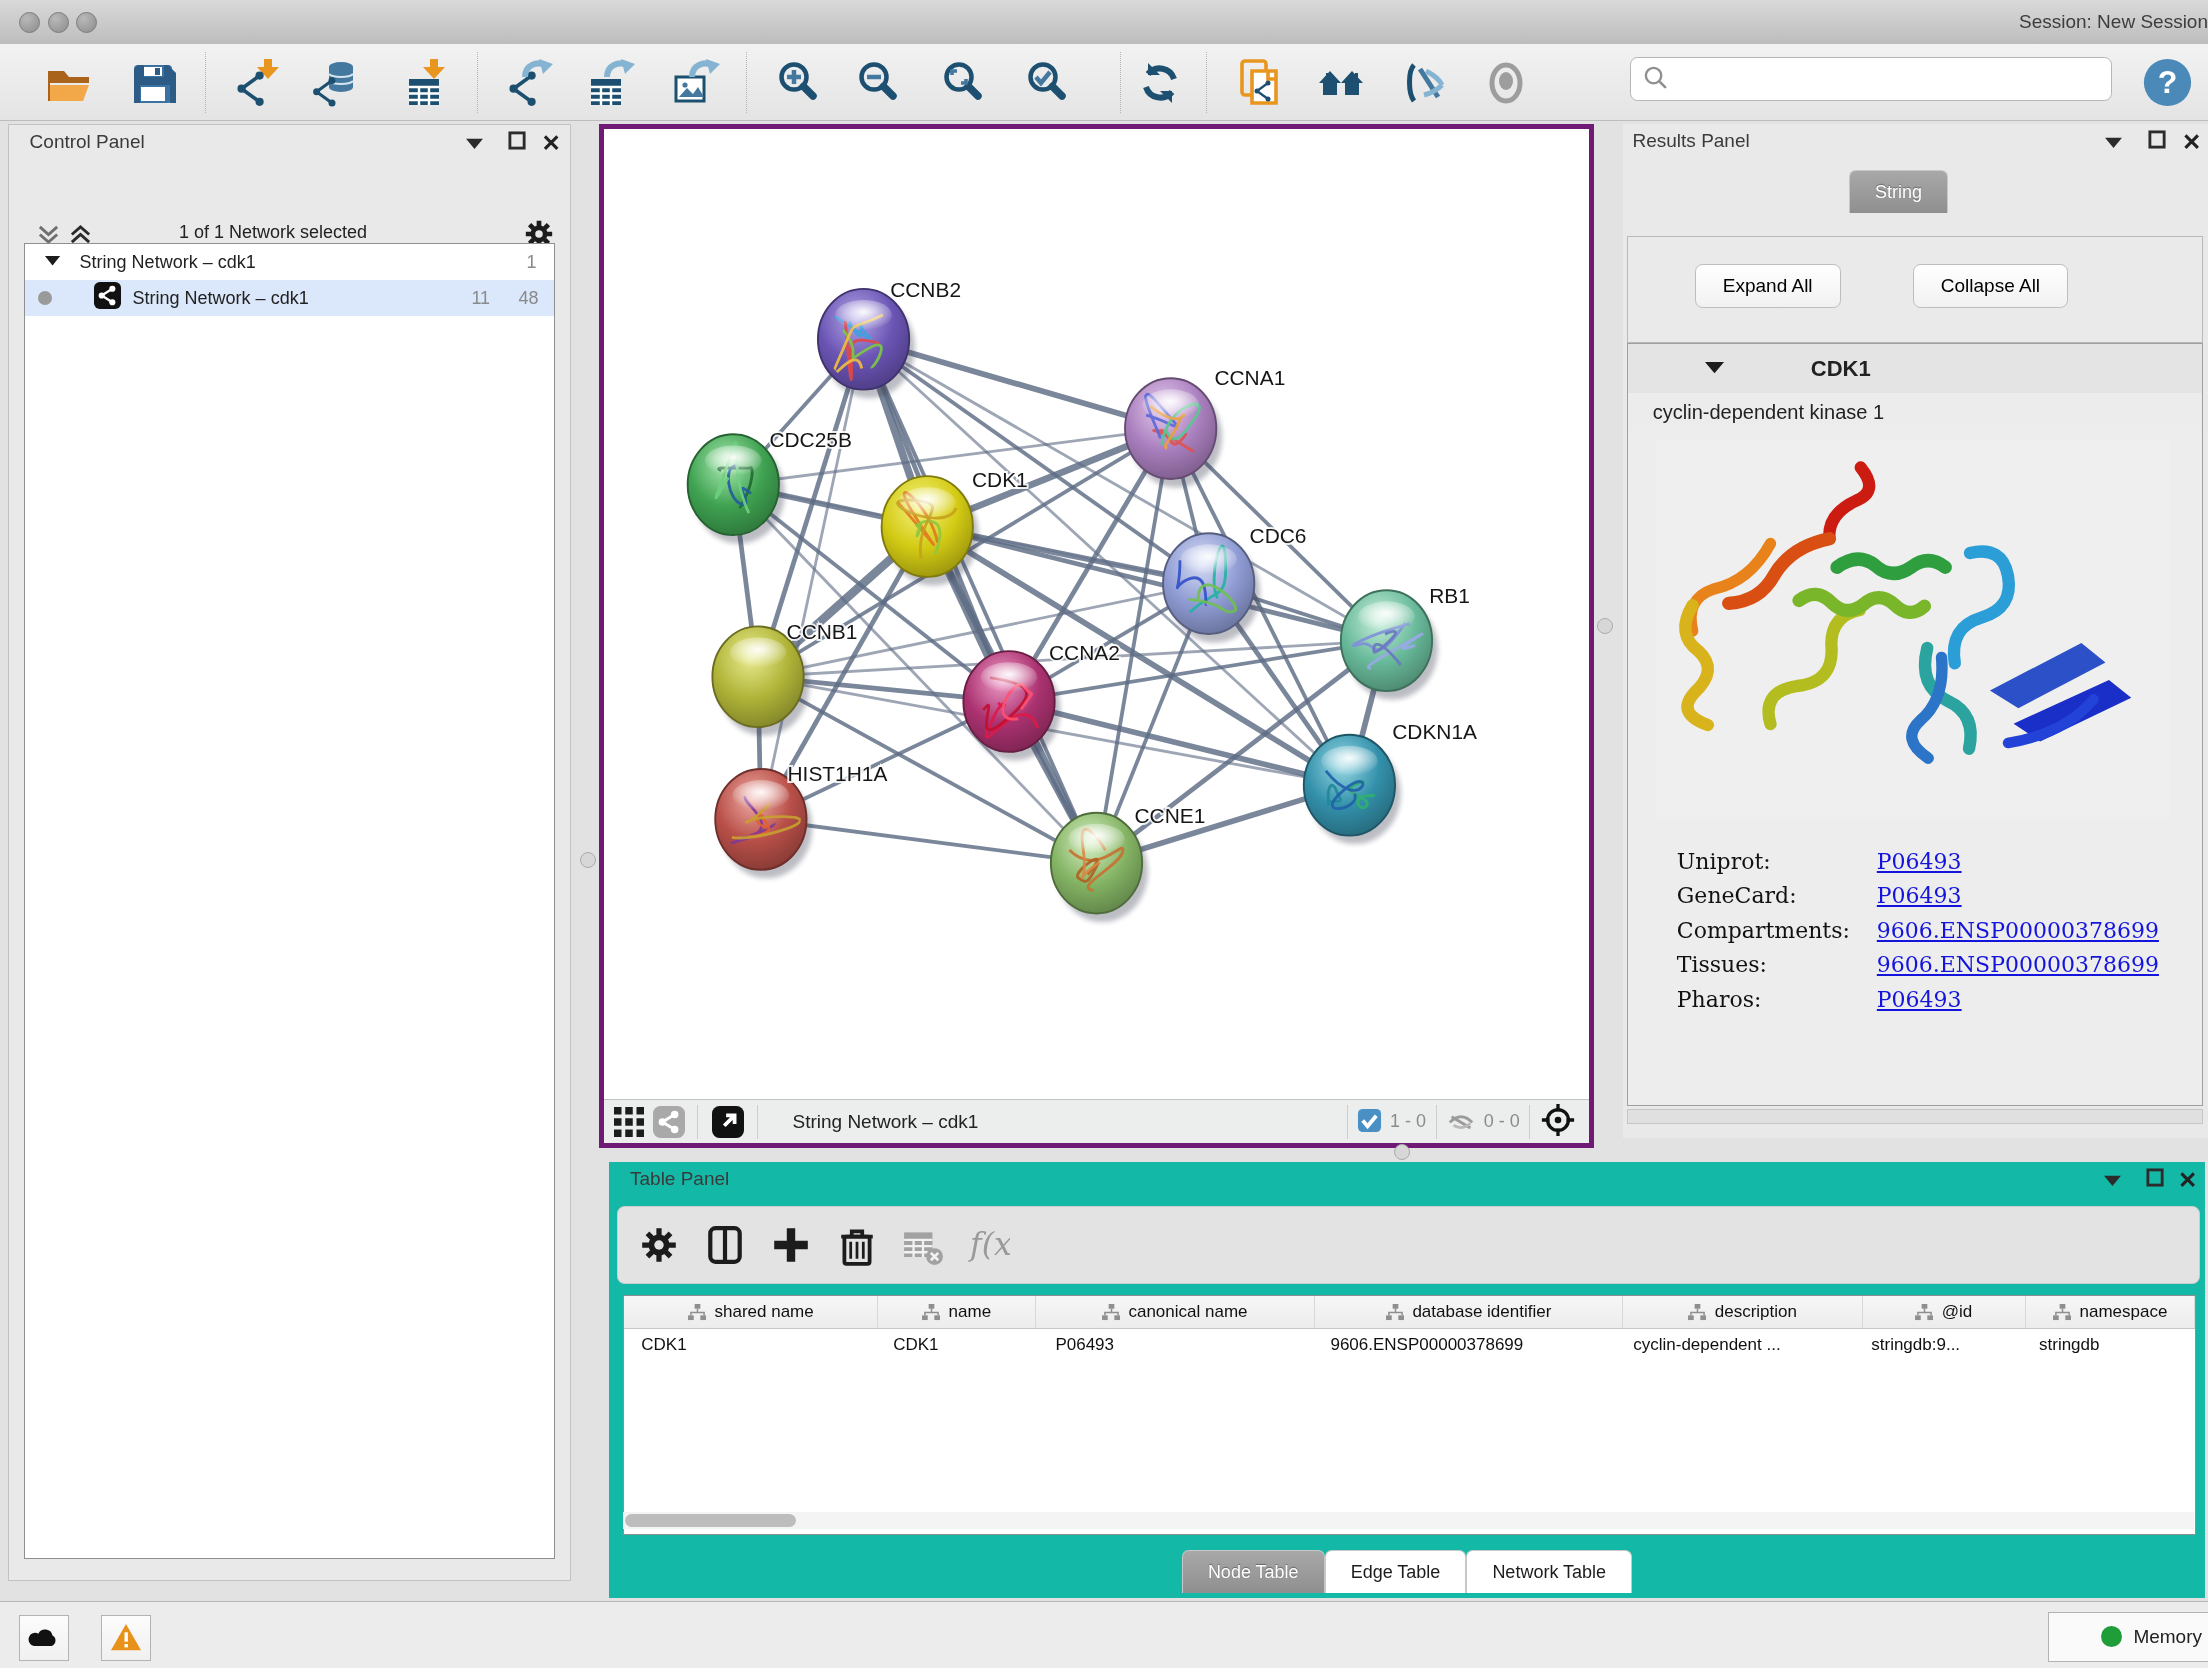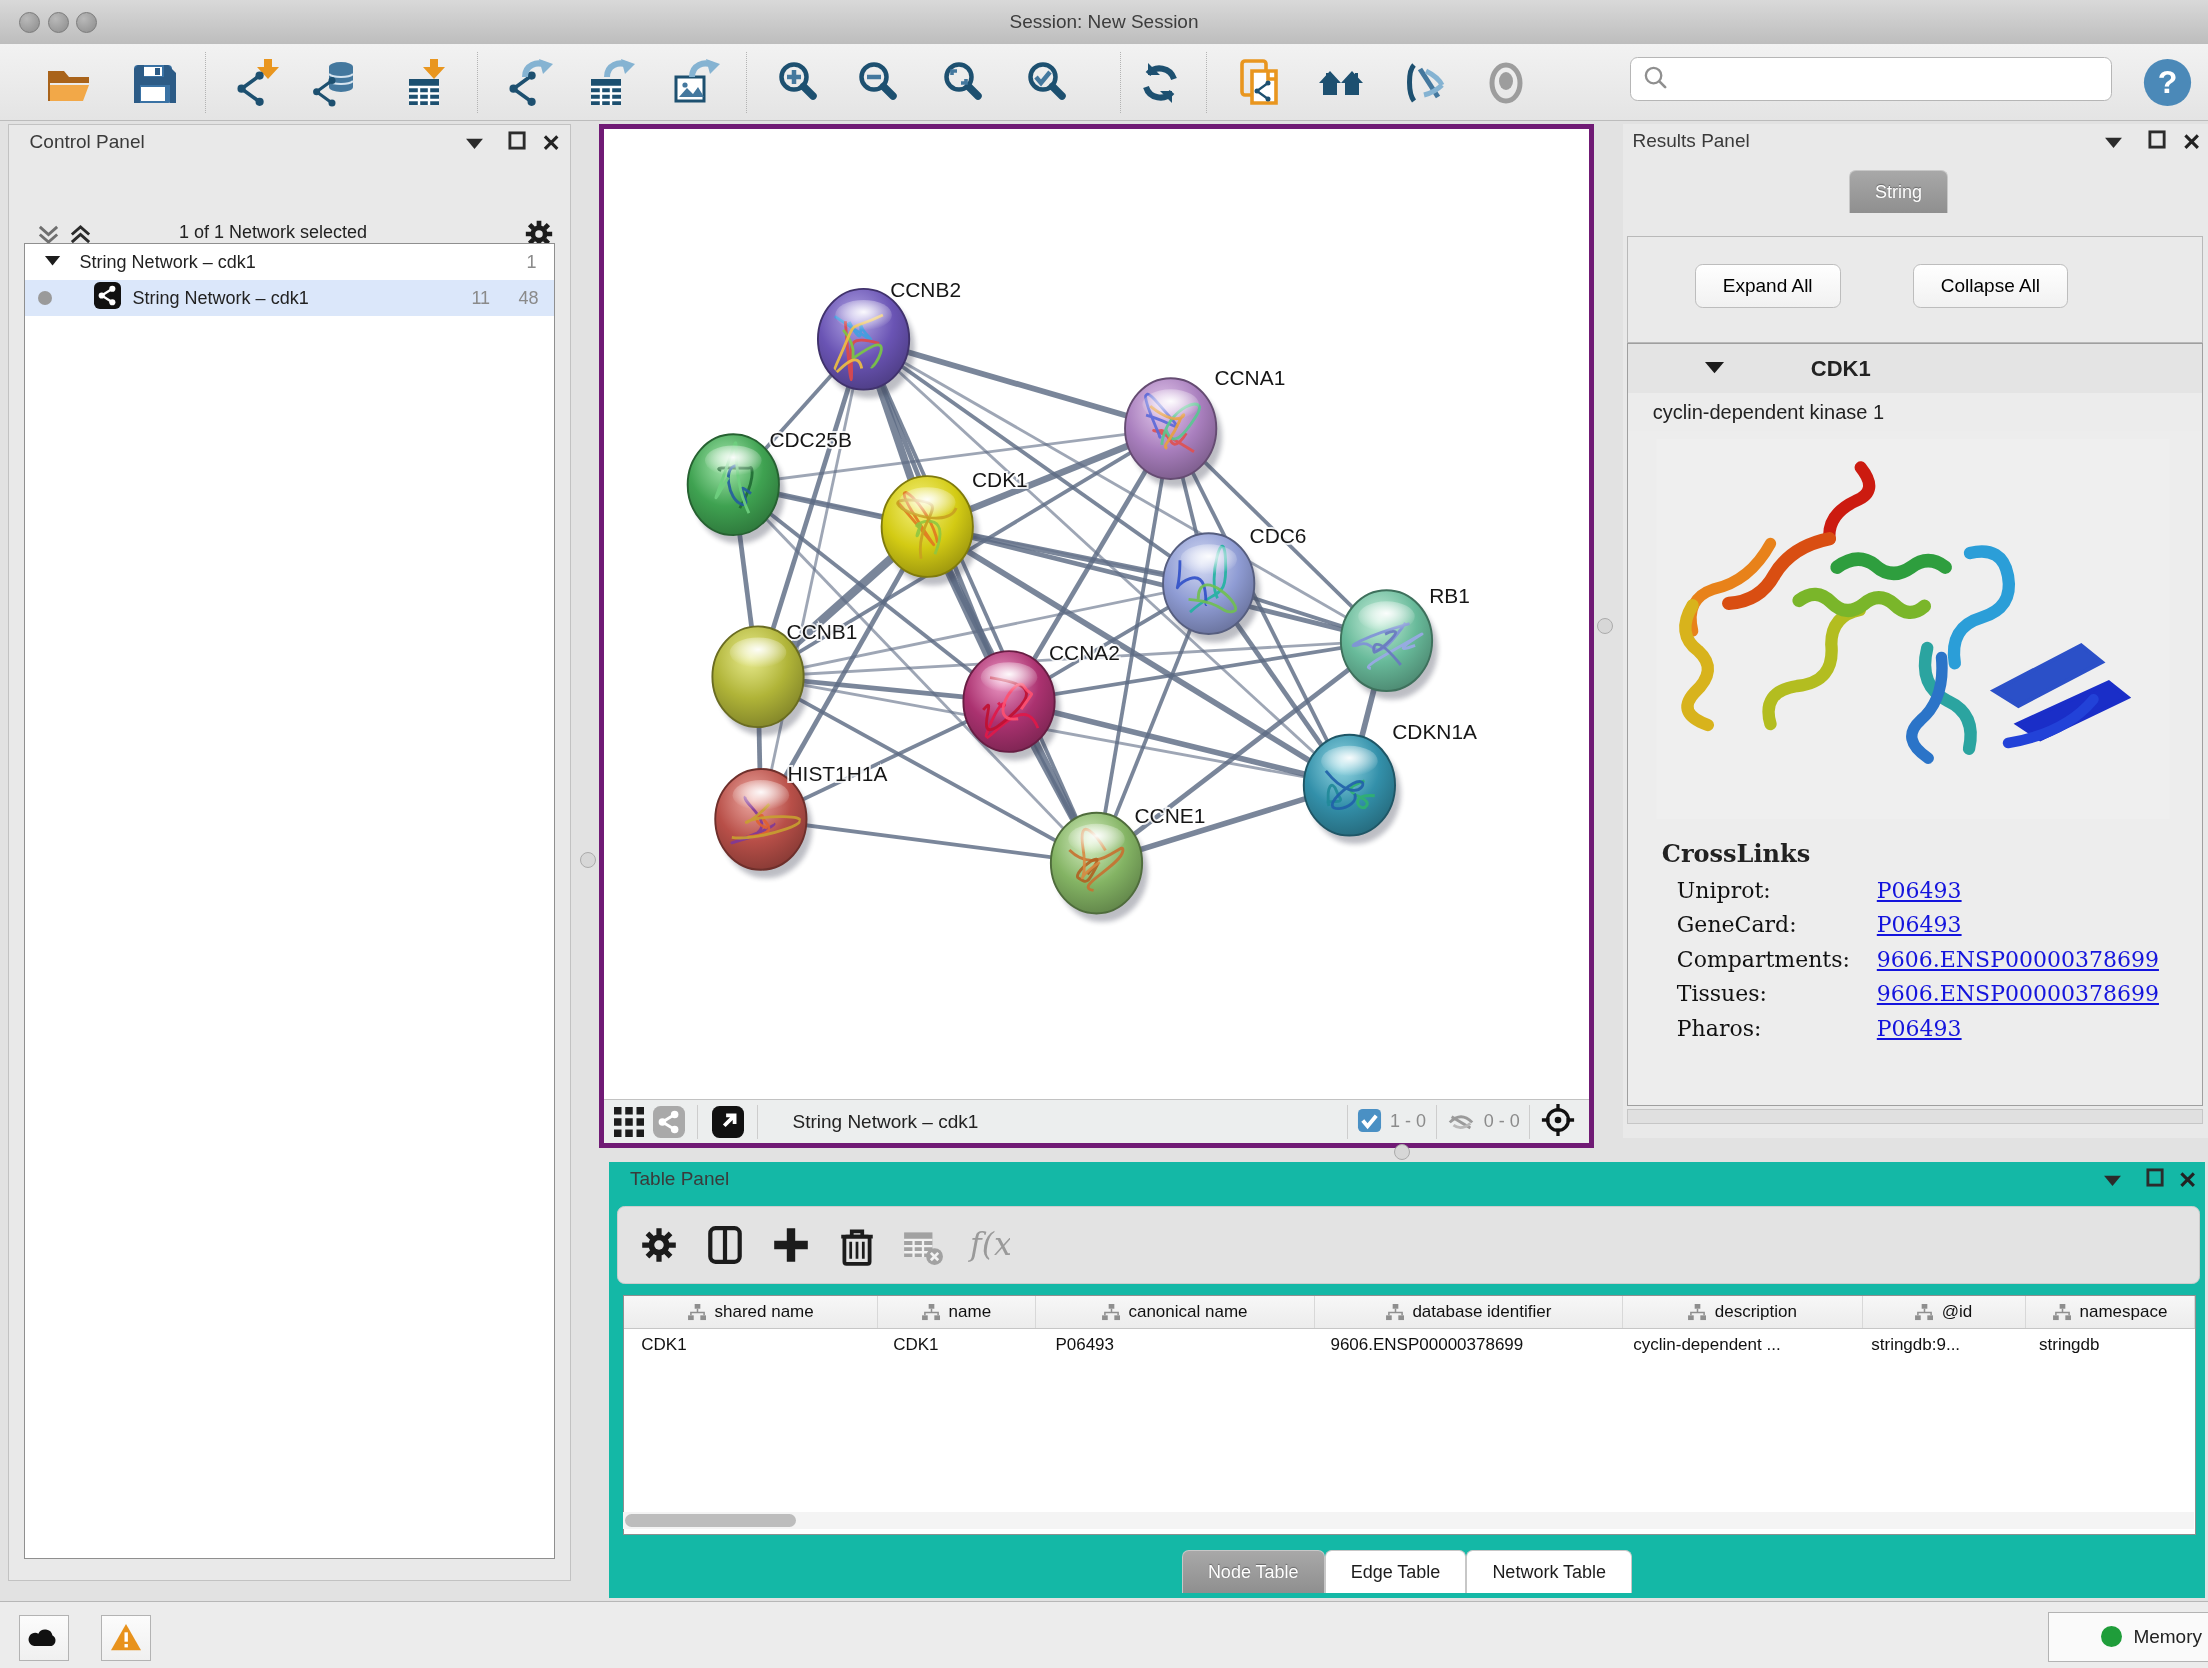--- a/index.html
+++ b/index.html
@@ -4,21 +4,21 @@
 <style>
   html,body{margin:0;padding:0;background:#e2e2e2;}
   body{width:2208px;height:1668px;position:relative;overflow:hidden;
        font-family:"Liberation Sans",sans-serif;color:#222;}
   .abs{position:absolute;}
   
   #titlebar{left:0;top:0;width:2208px;height:44px;
     background:linear-gradient(#d9d9d9,#bdbdbd);border-bottom:1px solid #9a9a9a;}
   .traffic{width:19px;height:19px;border-radius:50%;top:12.4px;
     background:radial-gradient(circle at 35% 30%,#b9b9b9,#8c8c8c);border:1px solid #7a7a7a;}
-  #win-title{width:100%;text-align:center;top:10.5px;font-size:19px;color:#3d3d3d;}
+  #win-title{width:100%;text-align:right;top:10.5px;font-size:19px;color:#3d3d3d;}
   
   #toolbar{left:0;top:44px;width:2208px;height:76px;
     background:linear-gradient(#f2f2f2,#e4e4e4);border-bottom:1px solid #bcbcbc;}
   .tb-sep{top:7.6px;width:0;height:61px;border-left:1.9px dotted #b3b3b3;}
   .tb-icon{top:13.3px;width:51px;height:51px;display:flex;align-items:center;justify-content:center;cursor:pointer;}
   #search-box{left:1630px;top:13.3px;width:480px;height:42px;background:#fff;
     border:1px solid #b6b6b6;border-radius:7.6px;display:flex;align-items:center;}
   
   .panel-title{font-size:19px;color:#3a3a3a;}
   .tab{height:42px;display:inline-flex;align-items:center;justify-content:center;
@@ -706,21 +706,20 @@
         <path d="M285 220 q-10 40 22 56 q30 14 22 50" stroke="#2ba4a0" stroke-width="13"></path>
         <path d="M330 120 q34 -8 40 24 q6 34 -28 44 q-34 10 -28 48" stroke="#2b9ed8" stroke-width="13"></path>
         <path d="M300 230 q4 44 -22 66 q-22 20 8 40" stroke="#2b74c8" stroke-width="12"></path>
         <path d="M355 265 l92 -48 l22 18 l-88 46 z" stroke="#2b50c8" stroke-width="4" fill="#2b50c8"></path>
         <path d="M380 300 l96 -44 l20 16 l-92 44 z" stroke="#1a2ec8" stroke-width="4" fill="#1a2ec8"></path>
         <path d="M370 320 q60 -10 90 -46" stroke="#2242d8" stroke-width="11"></path>
       </g>
     </svg>
 
     <div class="abs" style="left:34px;top:495px;width:514px">
-      <div style="font-family:'DejaVu Serif','Liberation Serif',serif;font-size:24px;font-weight:bold">CrossLinks</div>
       <div id="crosslinks-rows" style="margin-top:5.7px;margin-left:15px">
           <div class="crossrow">
             <span class="lbl">Uniprot:</span>
                <a href="#">P06493</a>
           </div>
           <div class="crossrow">
             <span class="lbl">GeneCard:</span>
                <a href="#">P06493</a>
           </div>
           <div class="crossrow">

